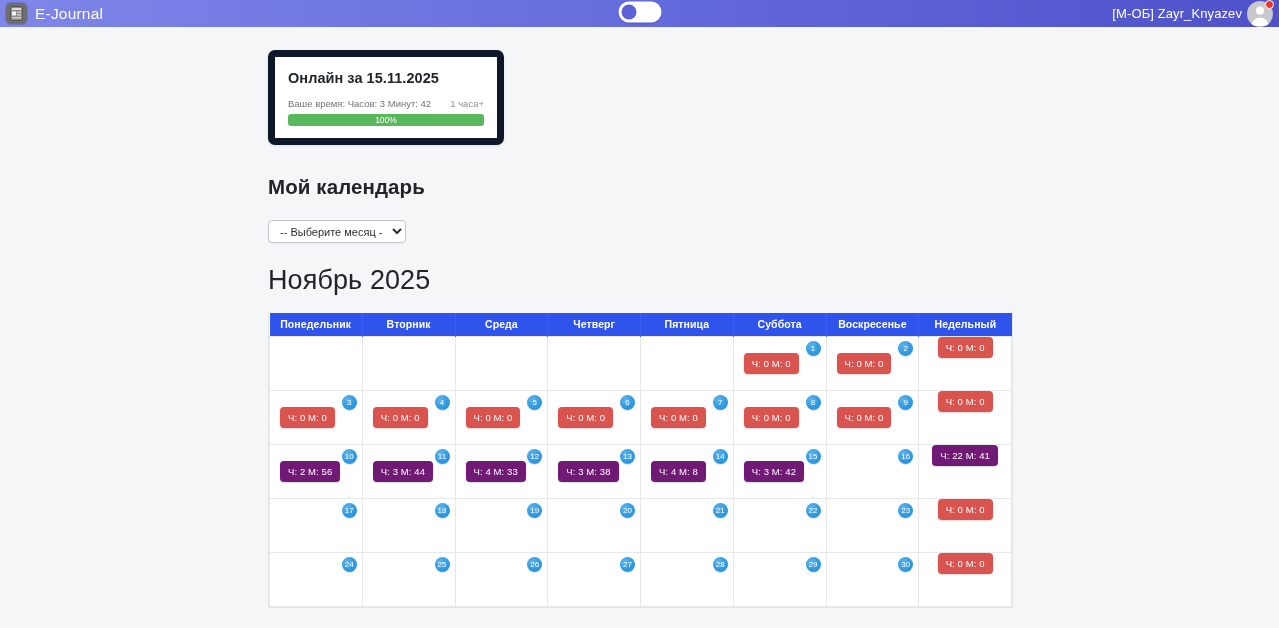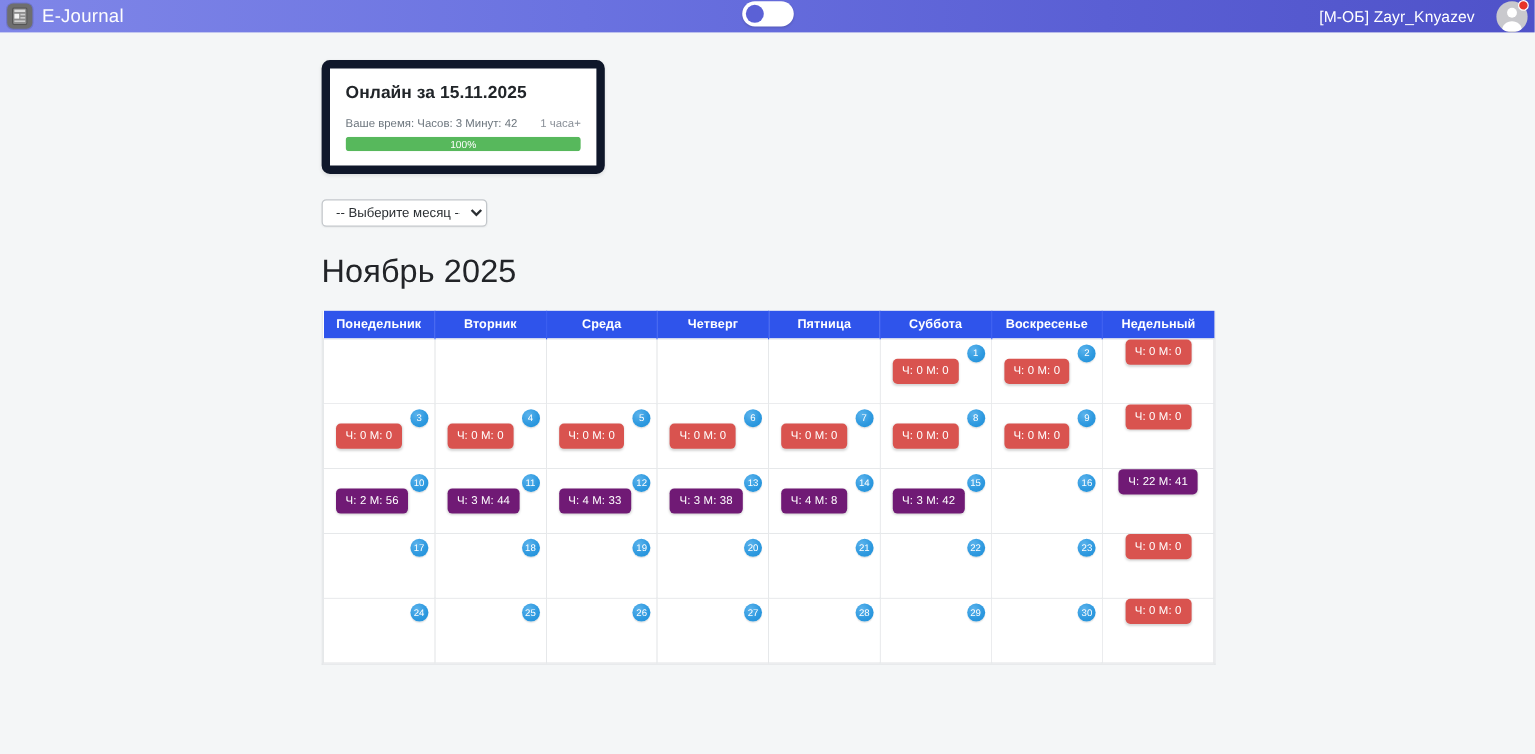--- a/index.html
+++ b/index.html
@@ -83,21 +83,21 @@
     width: 15px;
     height: 15px;
     border-radius: 50%;
     background: #5b61d6;
   }
 
   .nav-right {
     margin-left: auto;
     display: flex;
     align-items: center;
-    gap: 18px;
+    gap: 5px;
     flex: 0 0 auto;
   }
 
   .user-name {
     font-size: 13px;
     color: #ffffff;
     white-space: nowrap;
     letter-spacing: .1px;
   }
 
@@ -345,20 +345,21 @@
       <h3>Онлайн за 15.11.2025</h3>
       <div class="stat-meta">
         <span>Ваше время: Часов: 3 Минут: 42</span>
         <span class="right">1 часа+</span>
       </div>
       <div class="progress-track">
         <div class="progress-fill">100%</div>
       </div>
     </section>
 
+    <h2 class="section-title calendar-title">Мой календарь</h2>
 
     <div class="month-select-wrap">
       <select class="month-select"><option>-- Выберите месяц --</option><option>Январь</option><option>Февраль</option><option>Март</option><option>Апрель</option><option>Май</option><option>Июнь</option><option>Июль</option><option>Август</option><option>Сентябрь</option><option>Октябрь</option><option>Ноябрь</option><option>Декабрь</option></select>
     </div>
 
     <h1 class="month-heading">Ноябрь 2025</h1>
 
     <div class="cal-wrap">
       <table class="calendar">
         <thead>

